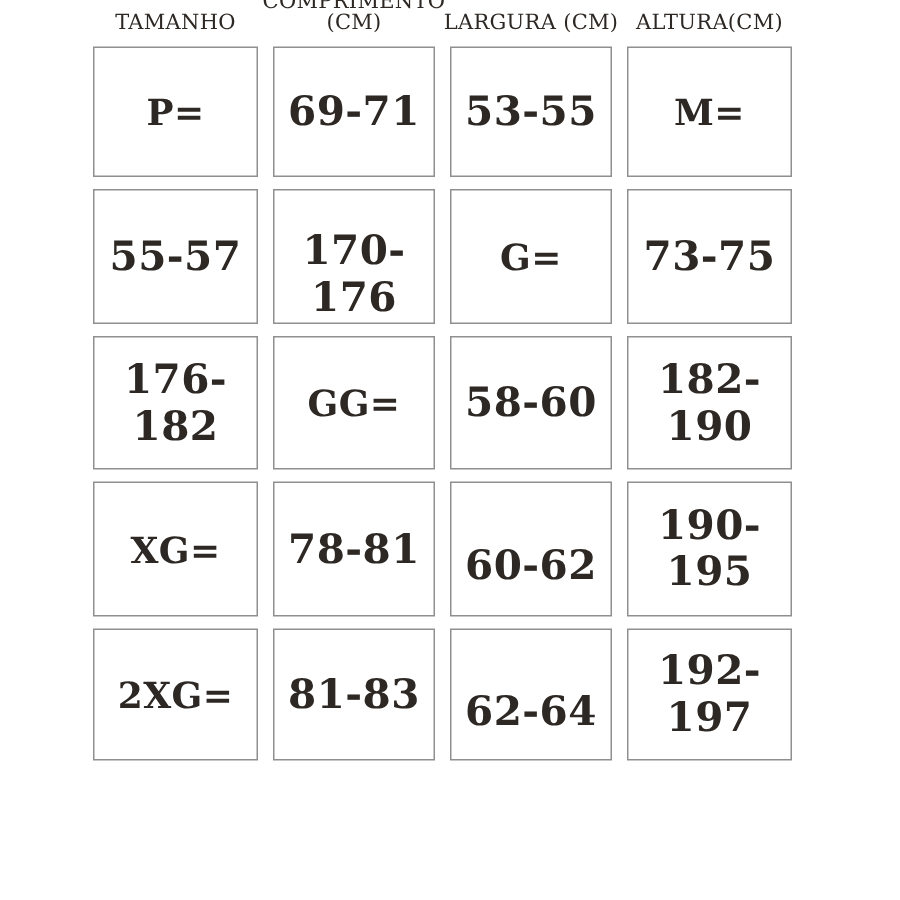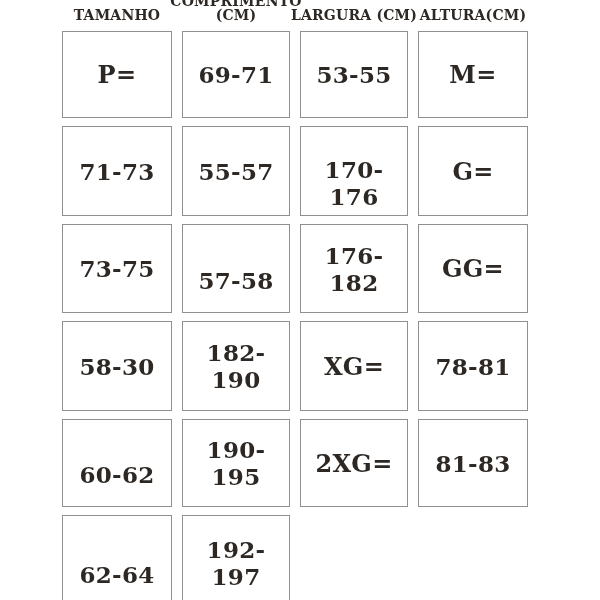--- a/index.html
+++ b/index.html
@@ -17,28 +17,28 @@
   .sheet{position:relative;width:600px;height:600px;overflow:hidden;}
   .grid{
     position:absolute;left:62px;top:0;
     display:grid;
     grid-template-columns:110px 108px 108px 110px;
     grid-template-rows:23px 87px 90px 89px 90px 88px 96px;
     column-gap:10px;row-gap:8px;
   }
   .hcell{
     display:flex;flex-direction:column;align-items:center;justify-content:flex-end;
-    font-weight:bold;font-size:14px;line-height:1.05;
+    font-weight:normal;font-size:14px;line-height:1.05;
     text-align:center;white-space:nowrap;letter-spacing:0.2px;
   }
   .cell{
     border:1px solid var(--border);
     background:var(--bg);
     display:flex;align-items:center;justify-content:center;
-    font-weight:bold;font-size:23px;letter-spacing:0.3px;
+    font-weight:bold;font-size:27px;letter-spacing:0.3px;
     text-align:center;
   }
   .cell.size{font-size:24px;}
   .cell.low{padding-top:0;box-sizing:border-box;}
   .cell.low2{padding-top:23px;box-sizing:border-box;}
 </style>
 </head>
 <body>
 
 <div class="sheet">
@@ -56,31 +56,29 @@
     </div>
     <div class="hcell">
       <span>ALTURA(CM)</span>
     </div>
 
     <div class="cell size">P=</div>
     <div class="cell">69-71</div>
     <div class="cell low">53-55</div>
 
     <div class="cell size">M=</div>
-    <div class="cell">71-73</div>
     <div class="cell">55-57</div>
     <div class="cell low2">170-176</div>
 
     <div class="cell size">G=</div>
     <div class="cell">73-75</div>
-    <div class="cell low2">57-58</div>
     <div class="cell low">176-182</div>
 
     <div class="cell size">GG=</div>
-    <div class="cell">58-30</div>
+    <div class="cell">58-60</div>
     <div class="cell">182-190</div>
 
     <div class="cell size">XG=</div>
     <div class="cell">78-81</div>
     <div class="cell low2">60-62</div>
     <div class="cell">190-195</div>
 
     <div class="cell size">2XG=</div>
     <div class="cell">81-83</div>
     <div class="cell low2">62-64</div>

